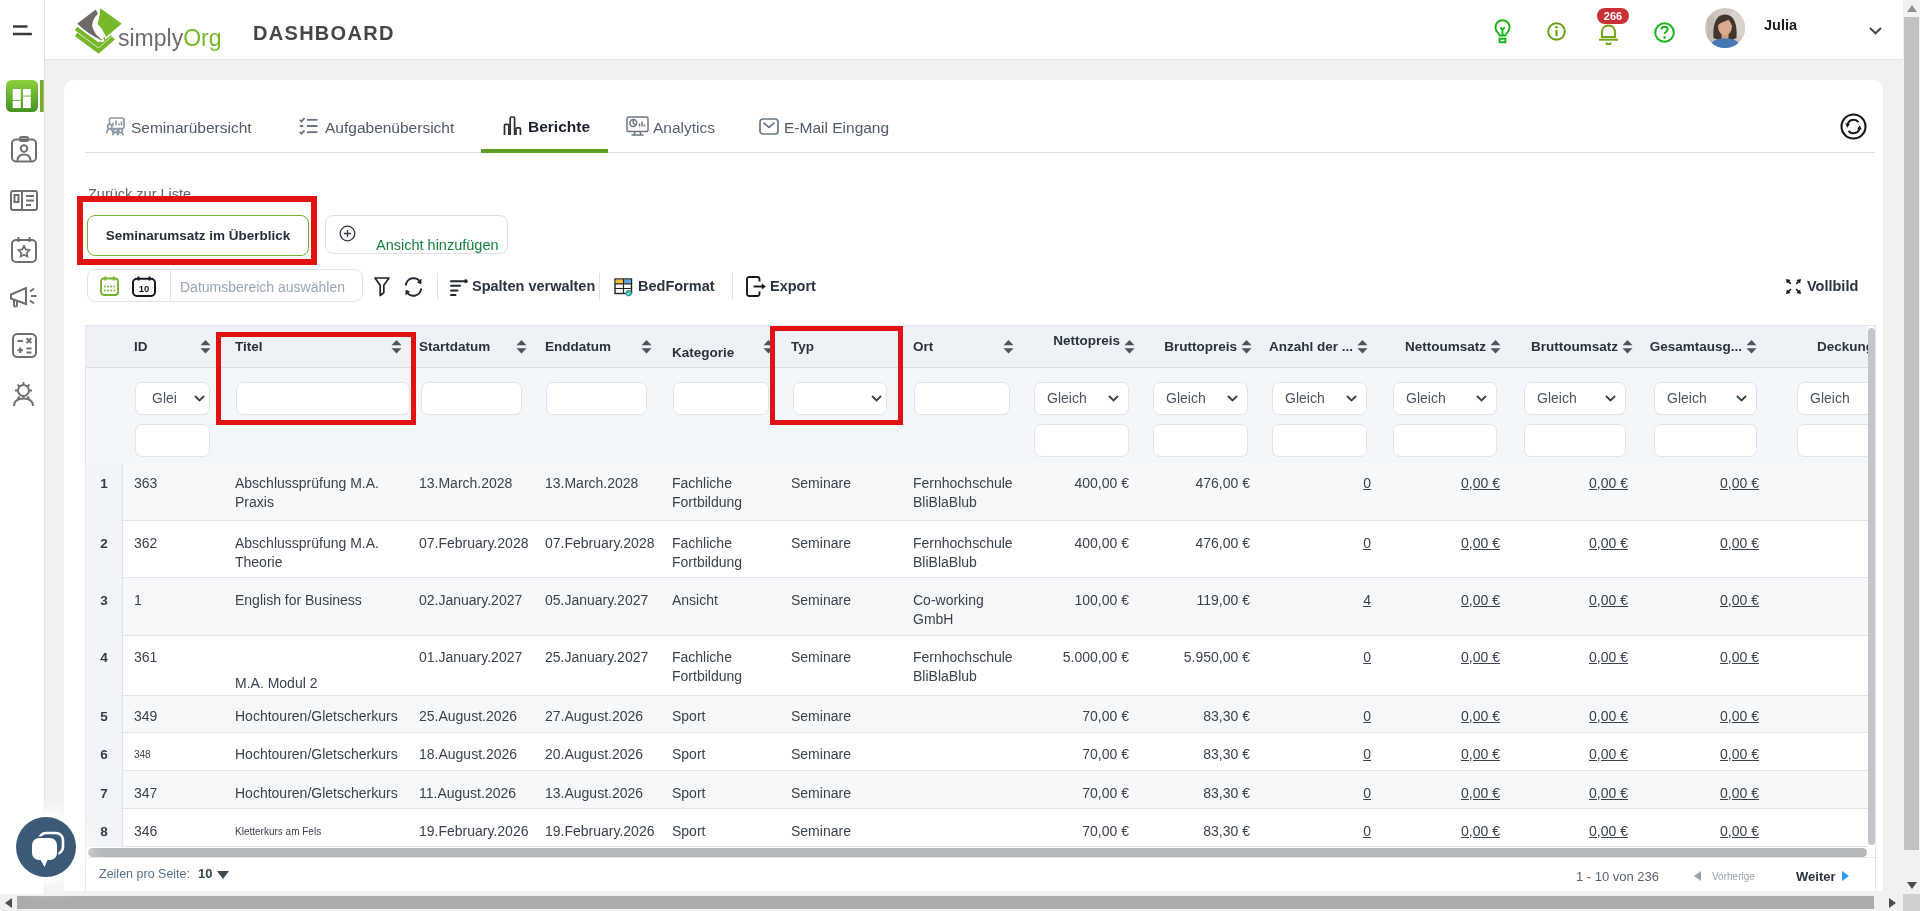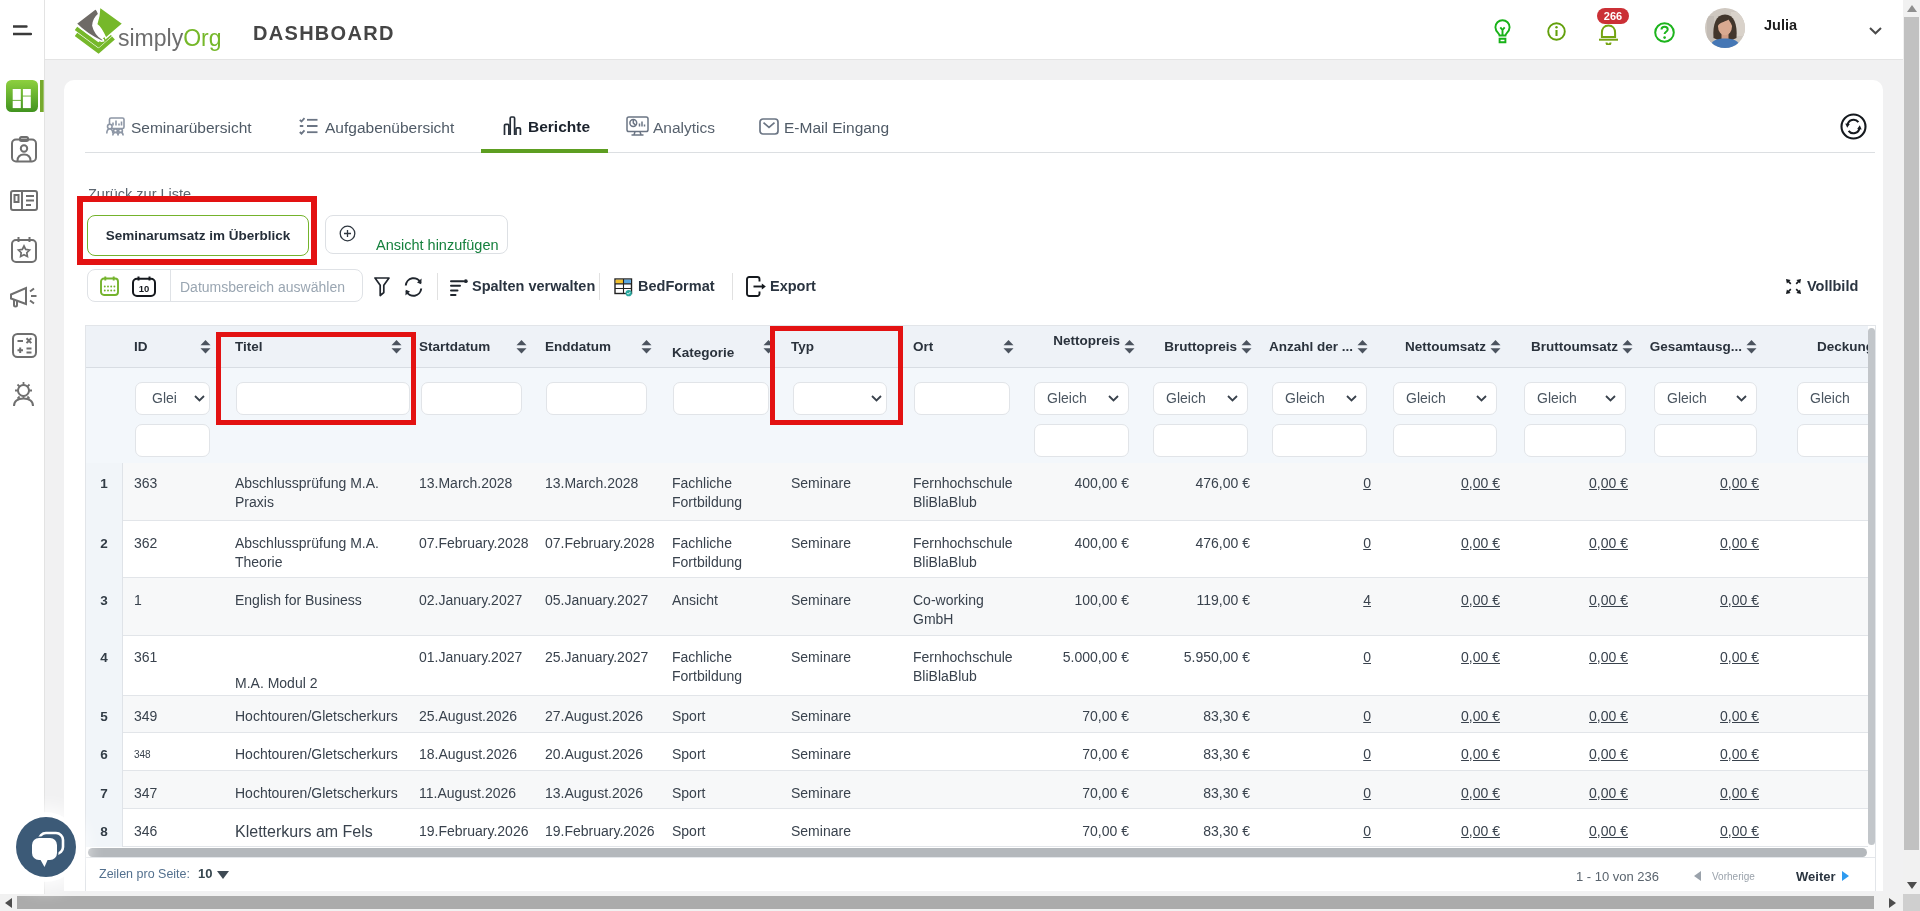--- a/index.html
+++ b/index.html
@@ -502,21 +502,21 @@
 <div class="t" style="right:739px;top:459px;font-size:14px;color:#39424d;font-weight:normal;line-height:19px;">70,00 €</div>
 <div class="t" style="right:618px;top:459px;font-size:14px;color:#39424d;font-weight:normal;line-height:19px;">83,30 €</div>
 <div class="t" style="right:497px;top:459px;font-size:14px;color:#39424d;font-weight:normal;line-height:19px;text-decoration:underline;">0</div>
 <div class="t" style="right:368px;top:459px;font-size:14px;color:#39424d;font-weight:normal;line-height:19px;text-decoration:underline;">0,00 €</div>
 <div class="t" style="right:240px;top:459px;font-size:14px;color:#39424d;font-weight:normal;line-height:19px;text-decoration:underline;">0,00 €</div>
 <div class="t" style="right:109px;top:459px;font-size:14px;color:#39424d;font-weight:normal;line-height:19px;text-decoration:underline;">0,00 €</div>
 <div class="a" style="left:0;top:484px;width:1782px;height:38px;background:#ffffff;border-bottom:1px solid #e2e5e9;"></div>
 <div class="a" style="left:0;top:484px;width:37px;height:38px;background:#f1f5f9;border-right:1px solid #dfe3e8;"></div>
 <div class="t" style="left:18px;transform:translateX(-50%);top:497px;font-size:13.5px;color:#323c46;font-weight:bold;line-height:19px;">8</div>
 <div class="t" style="left:48px;top:497px;font-size:14px;color:#39424d;font-weight:normal;line-height:19px;">346</div>
-<div class="t" style="left:149px;top:497px;font-size:16px;color:#39424d;font-weight:normal;line-height:19px;">Kletterkurs am Fels</div>
+<div class="t" style="left:149px;top:497px;font-size:10px;color:#39424d;font-weight:normal;line-height:19px;">Kletterkurs am Fels</div>
 <div class="t" style="left:333px;top:497px;font-size:14px;color:#39424d;font-weight:normal;line-height:19px;">19.February.2026</div>
 <div class="t" style="left:459px;top:497px;font-size:14px;color:#39424d;font-weight:normal;line-height:19px;">19.February.2026</div>
 <div class="t" style="left:586px;top:497px;font-size:14px;color:#39424d;font-weight:normal;line-height:19px;">Sport</div>
 <div class="t" style="left:705px;top:497px;font-size:14px;color:#39424d;font-weight:normal;line-height:19px;">Seminare</div>
 <div class="t" style="right:739px;top:497px;font-size:14px;color:#39424d;font-weight:normal;line-height:19px;">70,00 €</div>
 <div class="t" style="right:618px;top:497px;font-size:14px;color:#39424d;font-weight:normal;line-height:19px;">83,30 €</div>
 <div class="t" style="right:497px;top:497px;font-size:14px;color:#39424d;font-weight:normal;line-height:19px;text-decoration:underline;">0</div>
 <div class="t" style="right:368px;top:497px;font-size:14px;color:#39424d;font-weight:normal;line-height:19px;text-decoration:underline;">0,00 €</div>
 <div class="t" style="right:240px;top:497px;font-size:14px;color:#39424d;font-weight:normal;line-height:19px;text-decoration:underline;">0,00 €</div>
 <div class="t" style="right:109px;top:497px;font-size:14px;color:#39424d;font-weight:normal;line-height:19px;text-decoration:underline;">0,00 €</div>

